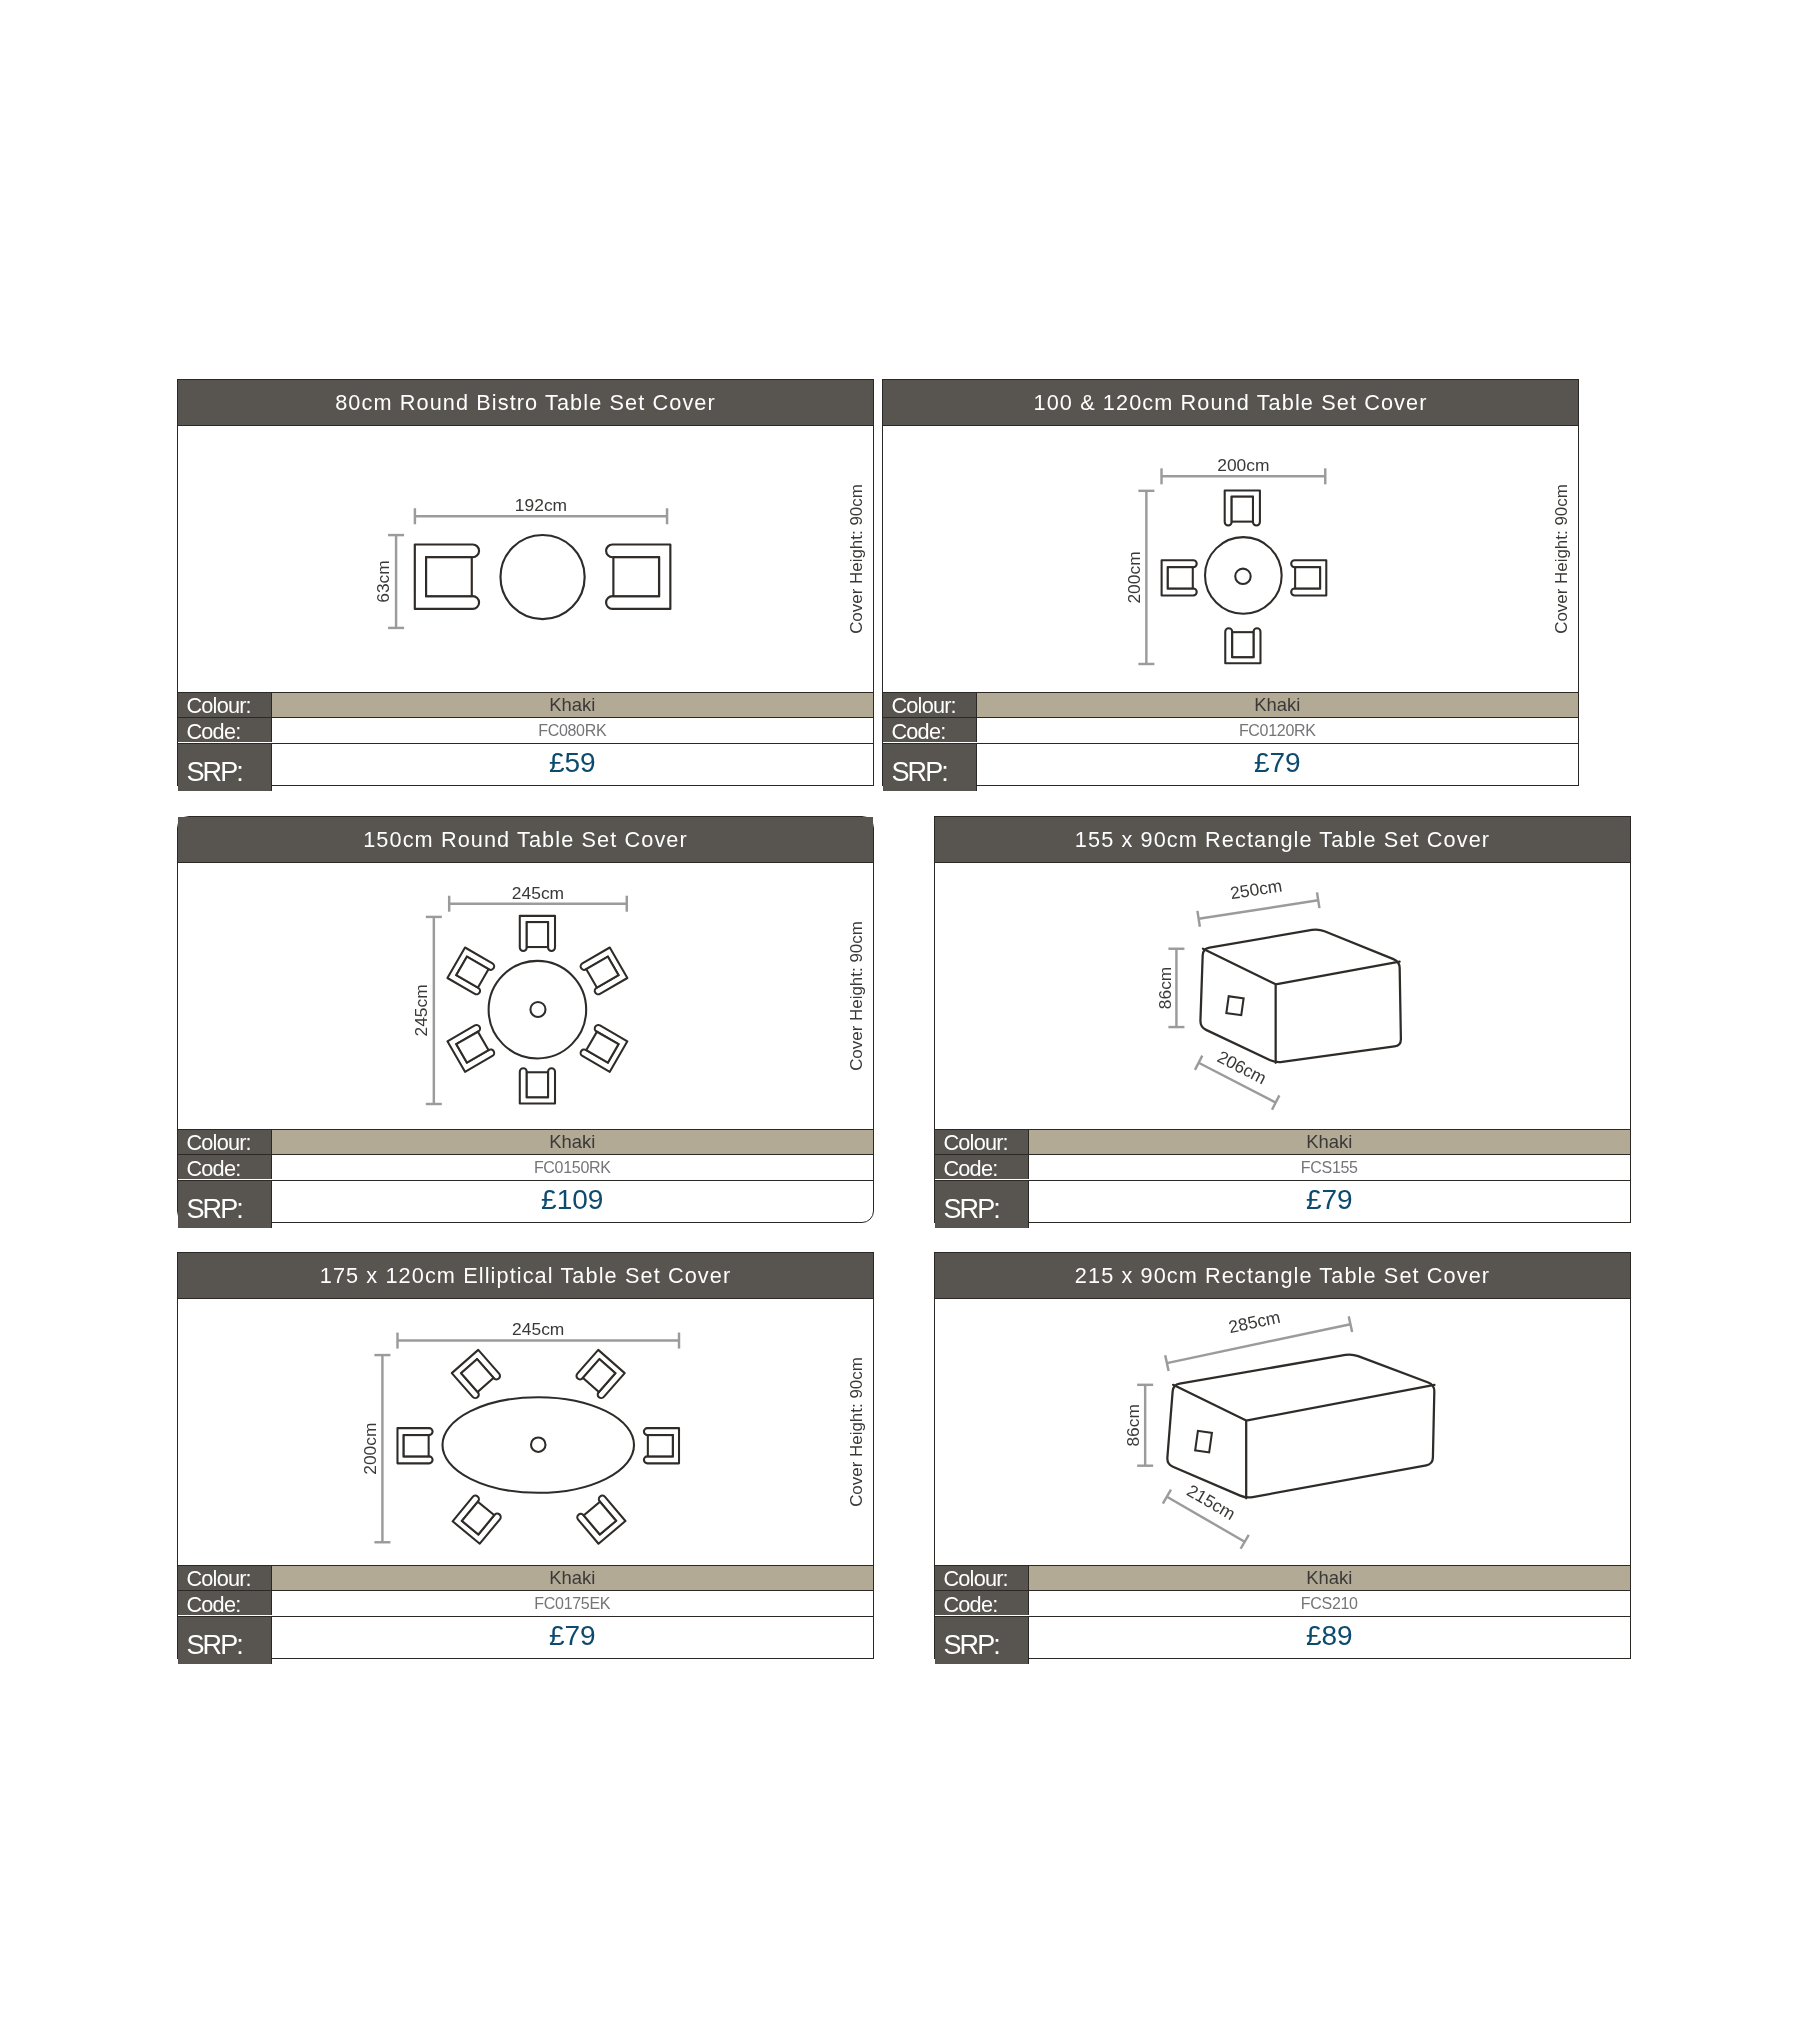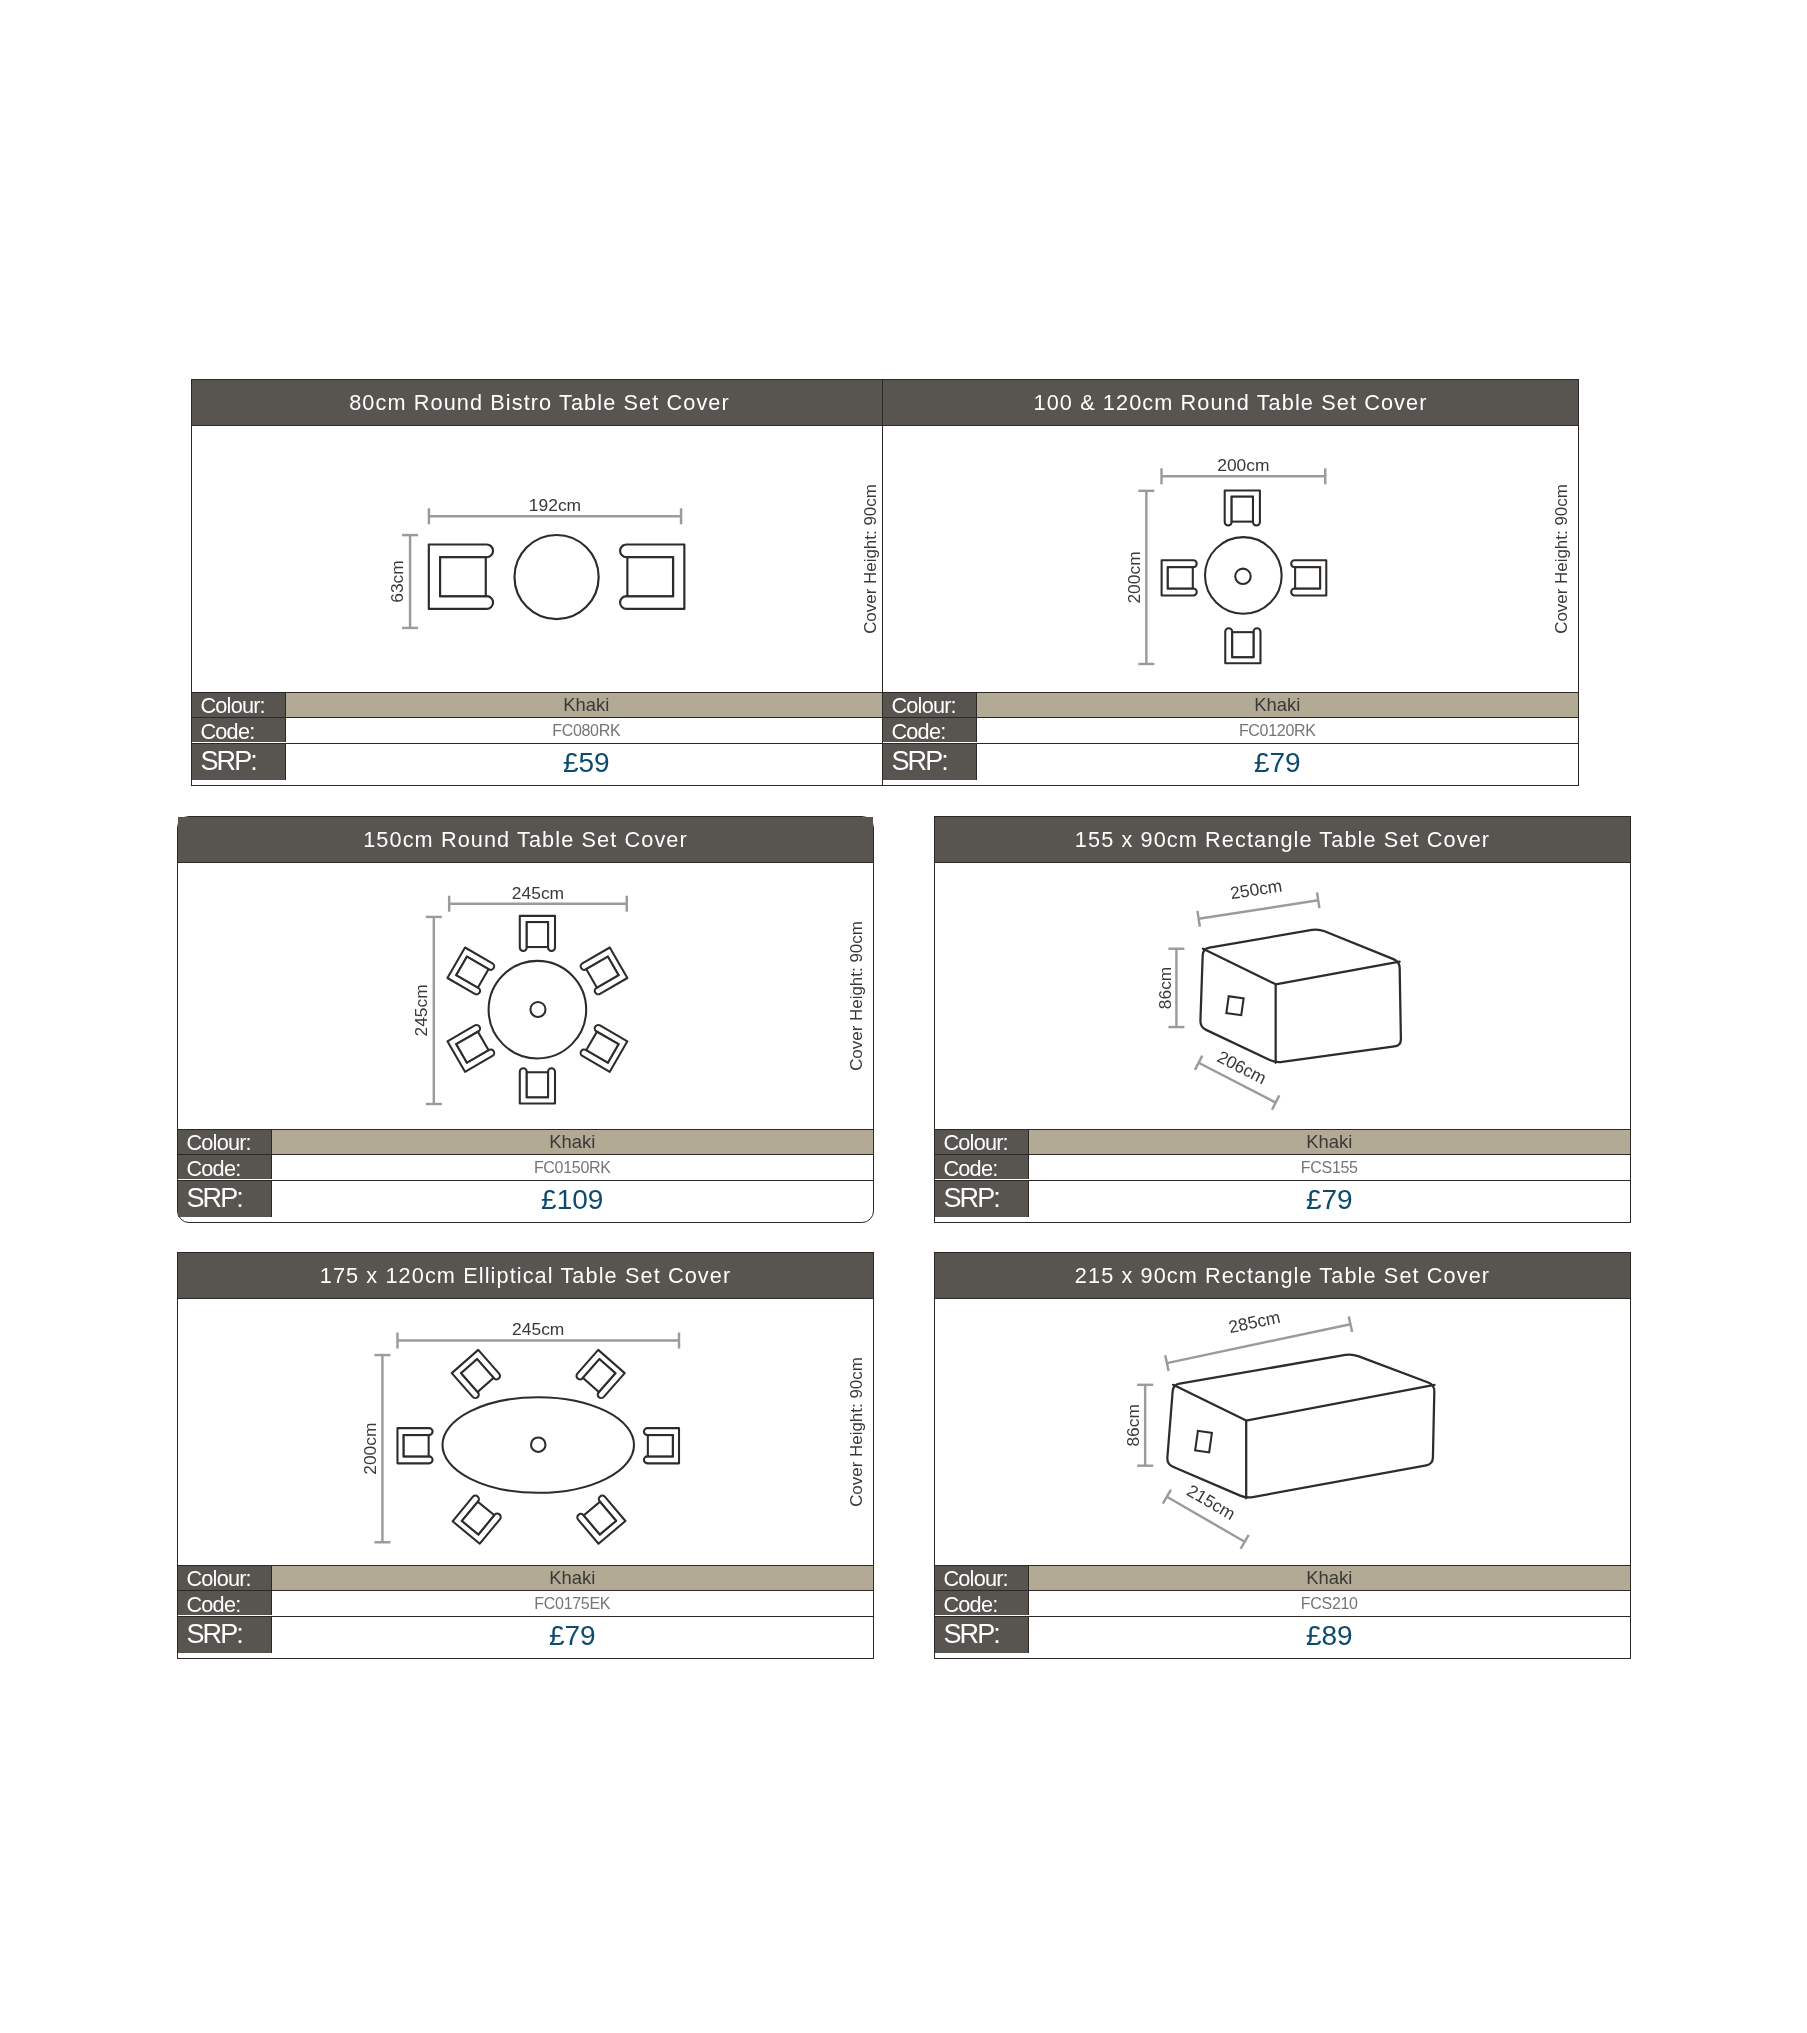--- a/index.html
+++ b/index.html
@@ -7,33 +7,33 @@
 .card{position:absolute;width:697px;height:407px;border:1.9px solid #2b2826;box-sizing:border-box;background:#fff;}
 .hd{height:45px;background:#585450;border-bottom:1.9px solid #2b2826;color:#fff;text-align:center;
   line-height:46px;font-size:21.7px;letter-spacing:1.1px;}
 .diag{height:266px;border-bottom:1.9px solid #2b2826;position:relative;}
 .row{display:flex;box-sizing:border-box;text-align:center;}
 .r1,.r2{height:25.4px;border-bottom:1.9px solid #2b2826;}
 .r3{height:39px;}
 .lab{width:92px;background:#585450;border-right:1.9px solid #2b2826;color:#fff;font-size:21.7px;letter-spacing:-0.8px;
   padding-left:8.5px;box-sizing:content-box;display:flex;align-items:center;flex:0 0 84px;}
 .r1 .lab,.r2 .lab{height:21px;padding-top:2.8px;}
-.r3 .lab{height:36px;padding-top:0;}
+.r3 .lab{height:36px;padding-top:11px;}
 .srp{font-size:27px;letter-spacing:-1.9px;}
 .val{flex:1;display:flex;align-items:center;justify-content:center;}
 .khaki{background:#b3aa96;color:#3a3937;font-size:18.4px;}
 .code{color:#757578;font-size:16px;letter-spacing:-0.3px;}
 .price{color:#0c4a6e;font-size:28px;}
 svg text{letter-spacing:0px;}
 </style></head>
 <body>
 
 <div id="page">
 
-<div class="card" style="left:191px;top:379px;">
+<div class="card" style="left:177px;top:379px;">
 
   <div class="hd">80cm Round Bistro Table Set Cover</div>
 
   <div class="diag"><svg width="693" height="266" viewBox="190 453 736 282">
           <defs>
             <g id="chL">
               <path d="M -34,-34.2 H 27.5 A 6.75,6.75 0 0 1 27.5,-20.7 H -22 V 20.7 H 27.5 A 6.75,6.75 0 0 1 27.5,34.2 H -34 Z" fill="#fff" stroke="#2e2b28" stroke-width="2.3" stroke-linejoin="round"></path>
               <rect x="-22" y="-20.7" width="48.5" height="41.4" fill="#fff" stroke="#2e2b28" stroke-width="2.3"></rect>
             </g>
           </defs>

